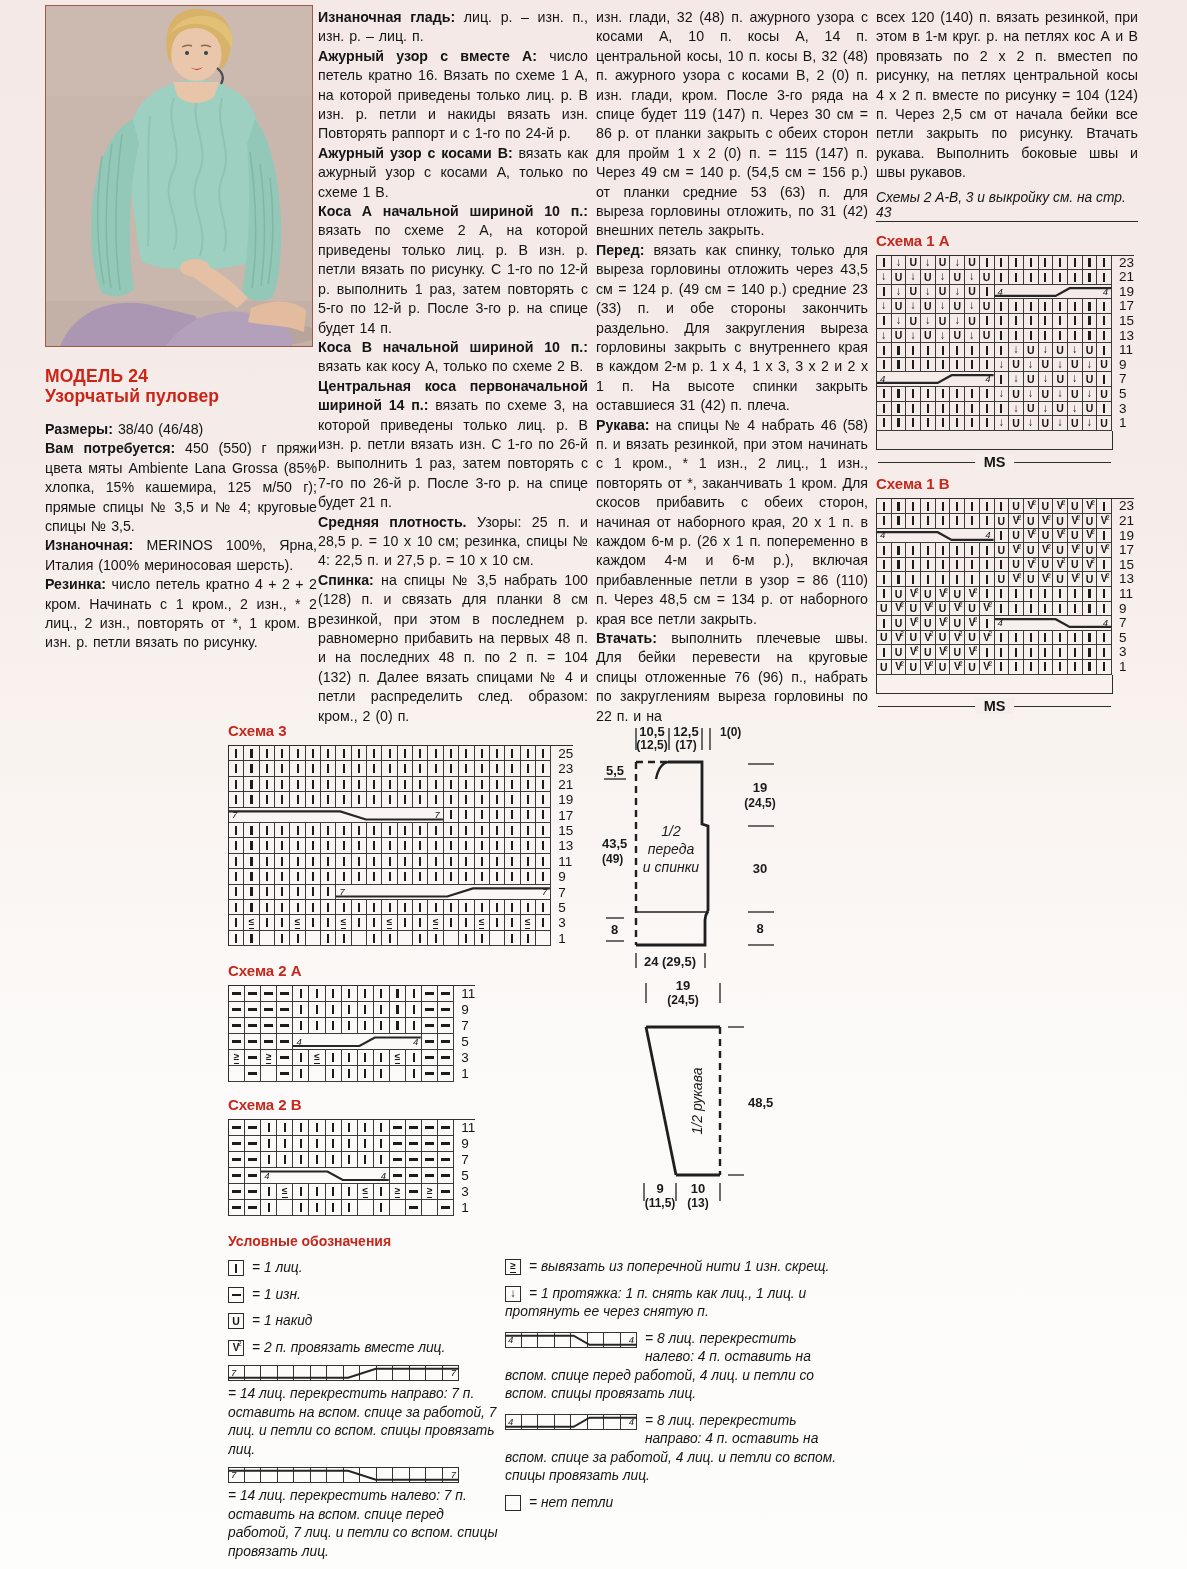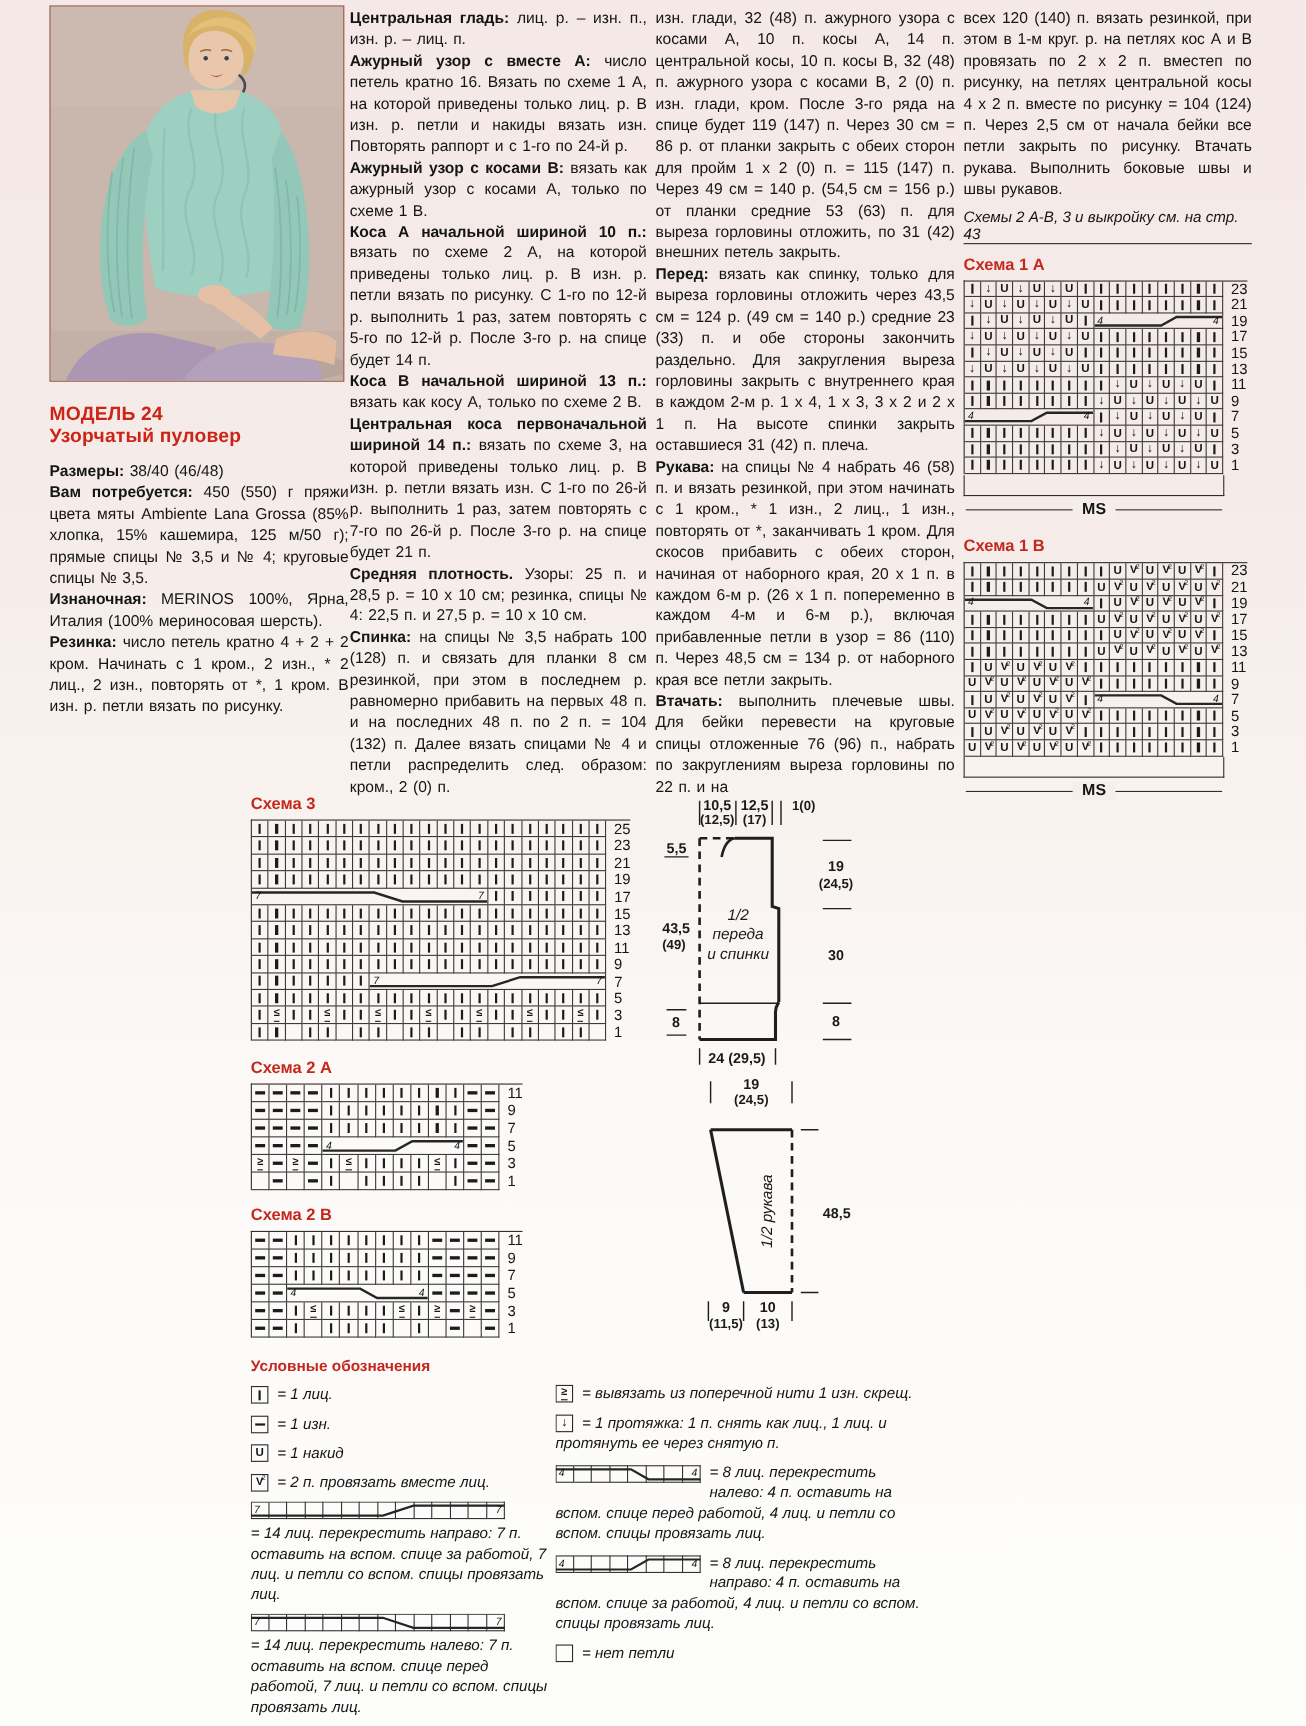--- a/index.html
+++ b/index.html
@@ -116,25 +116,25 @@
   <div>Узорчатый пуловер</div>
 </div>
 
 <div class="col" style="left:45px;top:420px;width:272px">
     <p class="para"><b>Размеры:</b> 38/40 (46/48)</p>
     <p class="para"><b>Вам потребуется:</b> 450 (550) г пряжи цвета мяты Ambiente Lana Grossa (85% хлопка, 15% кашемира, 125 м/50 г); прямые спицы № 3,5 и № 4; круговые спицы № 3,5.</p>
     <p class="para"><b>Изнаночная:</b> MERINOS 100%, Ярна, Италия (100% мериносовая шерсть).</p>
     <p class="para"><b>Резинка:</b> число петель кратно 4 + 2 + 2 кром. Начинать с 1 кром., 2 изн., * 2 лиц., 2 изн., повторять от *, 1 кром. В изн. р. петли вязать по рисунку.</p>
   </div>
 <div class="col" style="left:318px;top:8px;width:270px">
-    <p class="para"><b>Центральная гладь:</b> лиц. р. – изн. п., изн. р. – лиц. п.</p>
+    <p class="para"><b>Изнаночная гладь:</b> лиц. р. – изн. п., изн. р. – лиц. п.</p>
     <p class="para"><b>Ажурный узор с вместе А:</b> число петель кратно 16. Вязать по схеме 1 А, на которой приведены только лиц. р. В изн. р. петли и накиды вязать изн. Повторять раппорт и с 1-го по 24-й р.</p>
     <p class="para"><b>Ажурный узор с косами В:</b> вязать как ажурный узор с косами А, только по схеме 1 В.</p>
     <p class="para"><b>Коса А начальной шириной 10 п.:</b> вязать по схеме 2 А, на которой приведены только лиц. р. В изн. р. петли вязать по рисунку. С 1-го по 12-й р. выполнить 1 раз, затем повторять с 5-го по 12-й р. После 3-го р. на спице будет 14 п.</p>
-    <p class="para"><b>Коса В начальной шириной 13 п.:</b> вязать как косу А, только по схеме 2 В.</p>
+    <p class="para"><b>Коса В начальной шириной 10 п.:</b> вязать как косу А, только по схеме 2 В.</p>
     <p class="para"><b>Центральная коса первоначальной шириной 14 п.:</b> вязать по схеме 3, на которой приведены только лиц. р. В изн. р. петли вязать изн. С 1-го по 26-й р. выполнить 1 раз, затем повторять с 7-го по 26-й р. После 3-го р. на спице будет 21 п.</p>
     <p class="para"><b>Средняя плотность.</b> Узоры: 25 п. и 28,5 р. = 10 х 10 см; резинка, спицы № 4: 22,5 п. и 27,5 р. = 10 х 10 см.</p>
     <p class="para"><b>Спинка:</b> на спицы № 3,5 набрать 100 (128) п. и связать для планки 8 см резинкой, при этом в последнем р. равномерно прибавить на первых 48 п. и на последних 48 п. по 2 п. = 104 (132) п. Далее вязать спицами № 4 и петли распределить след. образом: кром., 2 (0) п.</p>
   </div>
 <div class="col" style="left:596px;top:8px;width:272px">
     <p class="para">изн. глади, 32 (48) п. ажурного узора с косами А, 10 п. косы А, 14 п. центральной косы, 10 п. косы В, 32 (48) п. ажурного узора с косами В, 2 (0) п. изн. глади, кром. После 3-го ряда на спице будет 119 (147) п. Через 30 см = 86 р. от планки закрыть с обеих сторон для пройм 1 х 2 (0) п. = 115 (147) п. Через 49 см = 140 р. (54,5 см = 156 р.) от планки средние 53 (63) п. для выреза горловины отложить, по 31 (42) внешних петель закрыть.</p>
     <p class="para"><b>Перед:</b> вязать как спинку, только для выреза горловины отложить через 43,5 см = 124 р. (49 см = 140 р.) средние 23 (33) п. и обе стороны закончить раздельно. Для закругления выреза горловины закрыть с внутреннего края в каждом 2-м р. 1 х 4, 1 х 3, 3 х 2 и 2 х 1 п. На высоте спинки закрыть оставшиеся 31 (42) п. плеча.</p>
     <p class="para"><b>Рукава:</b> на спицы № 4 набрать 46 (58) п. и вязать резинкой, при этом начинать с 1 кром., * 1 изн., 2 лиц., 1 изн., повторять от *, заканчивать 1 кром. Для скосов прибавить с обеих сторон, начиная от наборного края, 20 х 1 п. в каждом 6-м р. (26 х 1 п. попеременно в каждом 4-м и 6-м р.), включая прибавленные петли в узор = 86 (110) п. Через 48,5 см = 134 р. от наборного края все петли закрыть.</p>
     <p class="para"><b>Втачать:</b> выполнить плечевые швы. Для бейки перевести на круговые спицы отложенные 76 (96) п., набрать по закруглениям выреза горловины по 22 п. и на</p>
   </div>
@@ -359,21 +359,21 @@
             <div class="cell d"></div>
             <div class="cell u"></div>
             <div class="cell d"></div>
             <div class="cell u"></div>
             <span class="rl">1</span>
           </div></div><div class="band" style="width: calc(var(--cw) * 16 + 2px);"></div><div class="ms" style="width: calc(var(--cw) * 16 + 2px);">
           <span>MS</span>
         </div></div>
   </div>
 
-  <div class="chart" style="margin-top:16px">
+  <div class="chart" style="margin-top:4px">
     <p class="stitle">Схема 1 В</p>
     <div><div class="grid"><div class="crow">
             <div class="cell k"></div>
             <div class="cell k"></div>
             <div class="cell k"></div>
             <div class="cell k"></div>
             <div class="cell k"></div>
             <div class="cell k"></div>
             <div class="cell k"></div>
             <div class="cell k"></div>

